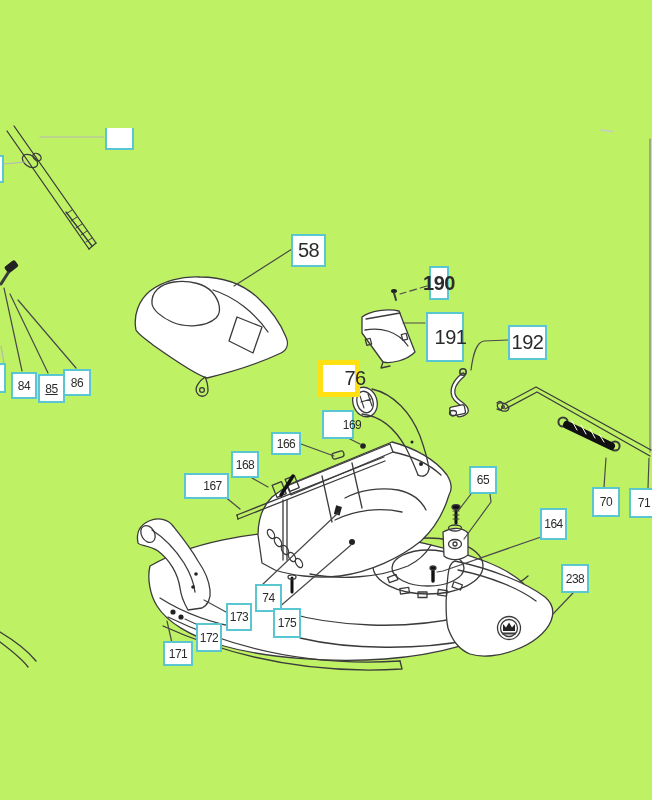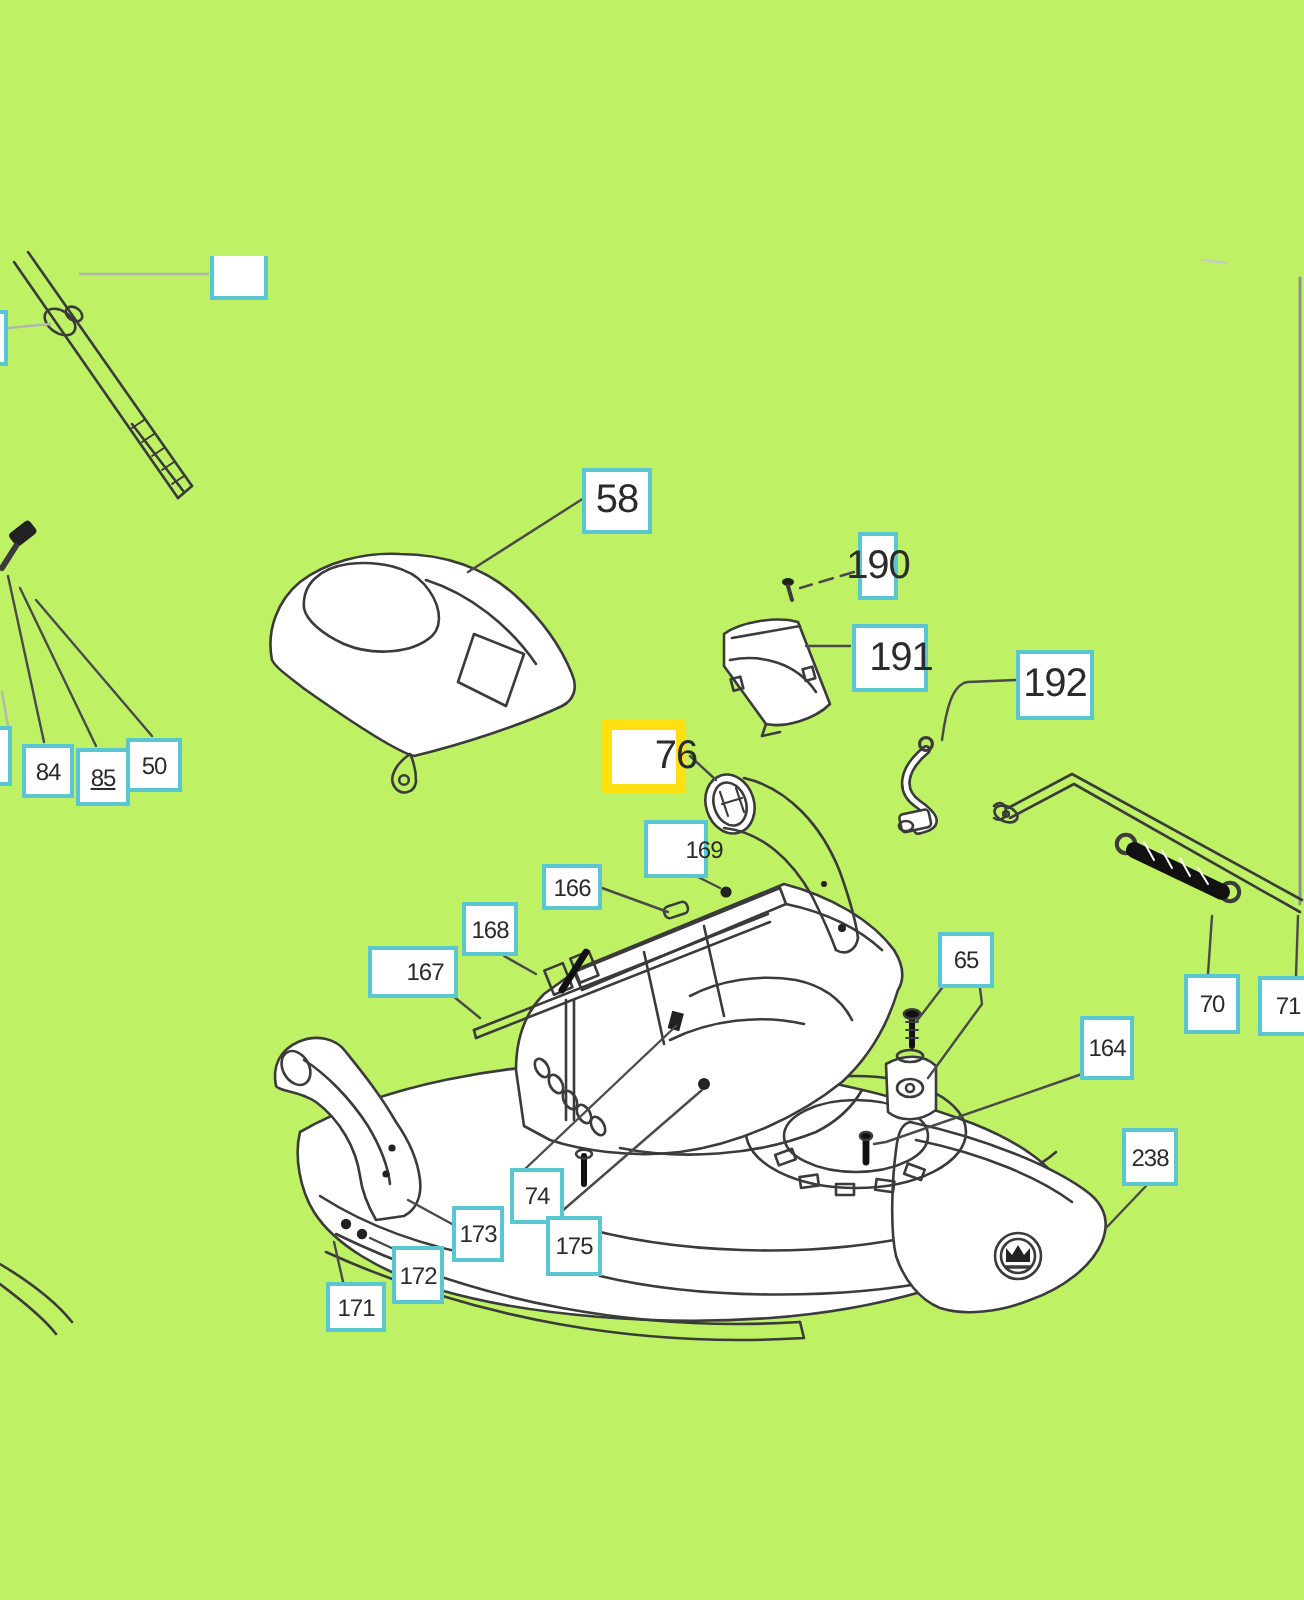--- a/index.html
+++ b/index.html
@@ -226,31 +226,31 @@
       <path d="M76,368 L18,300"></path>
     </g>
   </g>
 </svg>
 
 <div class="plabel cut-top" style="left:105px;top:128px;width:29px;height:22px;"></div>
 <div class="plabel cut-left" style="left:-18px;top:155px;width:22px;height:28px;"></div>
 <div class="plabel cut-left" style="left:-20px;top:363px;width:26px;height:30px;"></div>
 
 <div class="plabel" style="left:291px;top:234px;width:35px;height:33px;">58</div>
-<div class="plabel" style="left:429px;top:266px;width:20px;height:34px;">190</div>
-<div class="plabel" style="left:426px;top:312px;width:38px;height:34px;padding-left:11px;">191</div>
+<div class="plabel" style="left:429px;top:266px;width:20px;height:34px;font-weight:bold;">190</div>
+<div class="plabel" style="left:426px;top:312px;width:38px;height:50px;padding-left:11px;">191</div>
 <div class="plabel" style="left:508px;top:325px;width:39px;height:35px;">192</div>
-<div class="plabel hl" style="left:301px;top:360px;width:37px;height:37px;padding-left:32px;">76</div>
+<div class="plabel hl" style="left:318px;top:360px;width:37px;height:37px;padding-left:32px;">76</div>
 <div class="plabel sm" style="left:322px;top:410px;width:27px;height:29px;padding-left:28px;">169</div>
 <div class="plabel sm" style="left:271px;top:432px;width:30px;height:23px;">166</div>
 <div class="plabel sm" style="left:231px;top:451px;width:28px;height:27px;">168</div>
 <div class="plabel sm" style="left:184px;top:473px;width:45px;height:26px;padding-left:12px;">167</div>
 <div class="plabel sm" style="left:11px;top:372px;width:26px;height:27px;">84</div>
 <div class="plabel sm" style="left:38px;top:374px;width:27px;height:29px;text-decoration:underline;">85</div>
-<div class="plabel sm" style="left:63px;top:369px;width:28px;height:27px;">50</div>
+<div class="plabel sm" style="left:63px;top:369px;width:28px;height:27px;">86</div>
 <div class="plabel sm" style="left:469px;top:466px;width:28px;height:28px;">65</div>
 <div class="plabel sm" style="left:540px;top:508px;width:27px;height:32px;">164</div>
 <div class="plabel sm" style="left:561px;top:564px;width:28px;height:29px;">238</div>
 <div class="plabel sm" style="left:592px;top:487px;width:28px;height:30px;">70</div>
 <div class="plabel sm" style="left:629px;top:488px;width:30px;height:30px;">71</div>
 <div class="plabel sm" style="left:255px;top:584px;width:27px;height:28px;">74</div>
 <div class="plabel sm" style="left:273px;top:608px;width:28px;height:30px;">175</div>
 <div class="plabel sm" style="left:226px;top:603px;width:26px;height:28px;">173</div>
 <div class="plabel sm" style="left:196px;top:623px;width:26px;height:29px;">172</div>
 <div class="plabel sm" style="left:163px;top:641px;width:30px;height:25px;">171</div>

